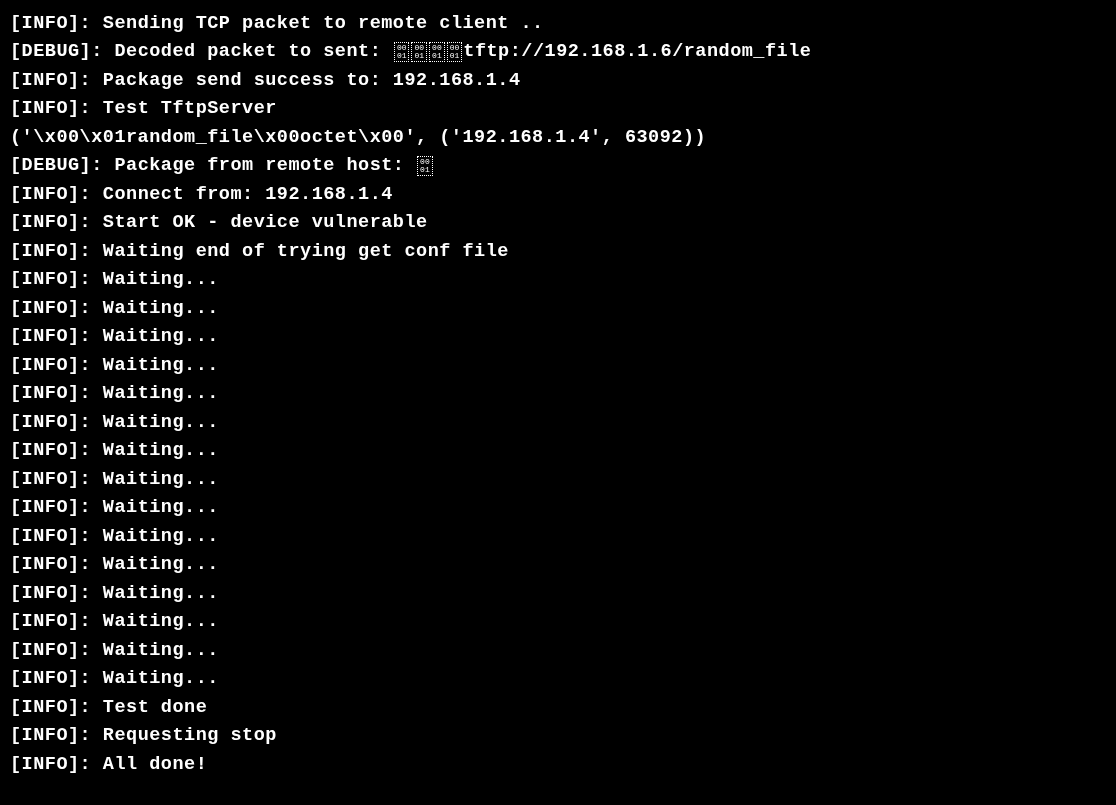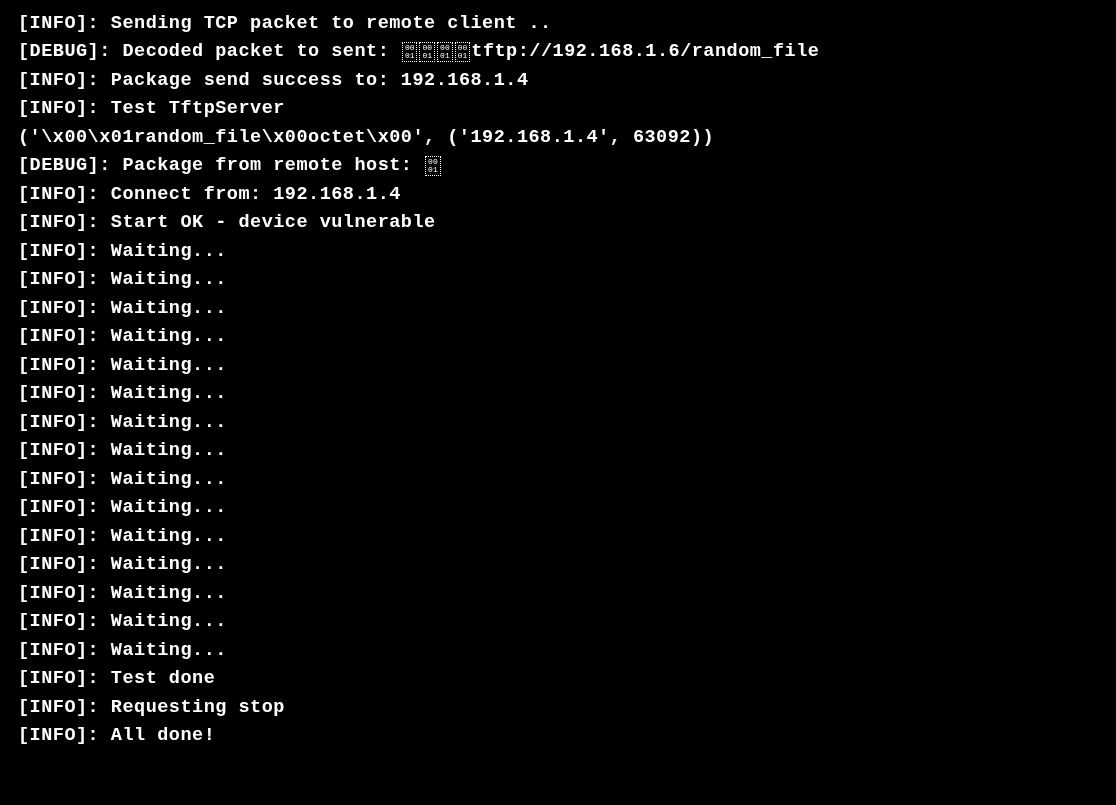--- a/index.html
+++ b/index.html
@@ -12,21 +12,20 @@
       line-height: 1.54;
       letter-spacing: 0.5px;
       font-weight: bold;
       width: 1116px;
       height: 805px;
       box-sizing: border-box;
       overflow: hidden;
     }
     .line {
       white-space: pre;
-      margin-left: 8px;
     }
     .hexbox {
       display: inline-block;
       border: 1px dotted #ffffff;
       font-size: 8px;
       line-height: 8px;
       padding: 1px 2px;
       vertical-align: middle;
       margin: 0 1px;
       letter-spacing: 0;
@@ -42,20 +41,21 @@
 
 <div id="terminal">
     <div class="line"><span>[INFO]: </span><span>Sending TCP packet to remote client ..</span></div>
     <div class="line"><span>[DEBUG]: </span><span>Decoded packet to sent: </span><span class="hexbox"><span class="hr">00</span><span class="hr">01</span></span><span class="hexbox"><span class="hr">00</span><span class="hr">01</span></span><span class="hexbox"><span class="hr">00</span><span class="hr">01</span></span><span class="hexbox"><span class="hr">00</span><span class="hr">01</span></span><span>tftp://192.168.1.6/random_file</span></div>
     <div class="line"><span>[INFO]: </span><span>Package send success to: 192.168.1.4</span></div>
     <div class="line"><span>[INFO]: </span><span>Test TftpServer</span></div>
     <div class="line"><span>('\x00\x01random_file\x00octet\x00', ('192.168.1.4', 63092))</span></div>
     <div class="line"><span>[DEBUG]: </span><span>Package from remote host: </span><span class="hexbox"><span class="hr">00</span><span class="hr">01</span></span></div>
     <div class="line"><span>[INFO]: </span><span>Connect from: 192.168.1.4</span></div>
     <div class="line"><span>[INFO]: </span><span>Start OK - device vulnerable</span></div>
+    <div class="line"><span>[INFO]: </span><span>Waiting end of trying get conf file</span></div>
     <div class="line"><span>[INFO]: </span><span>Waiting...</span></div>
     <div class="line"><span>[INFO]: </span><span>Waiting...</span></div>
     <div class="line"><span>[INFO]: </span><span>Waiting...</span></div>
     <div class="line"><span>[INFO]: </span><span>Waiting...</span></div>
     <div class="line"><span>[INFO]: </span><span>Waiting...</span></div>
     <div class="line"><span>[INFO]: </span><span>Waiting...</span></div>
     <div class="line"><span>[INFO]: </span><span>Waiting...</span></div>
     <div class="line"><span>[INFO]: </span><span>Waiting...</span></div>
     <div class="line"><span>[INFO]: </span><span>Waiting...</span></div>
     <div class="line"><span>[INFO]: </span><span>Waiting...</span></div>

